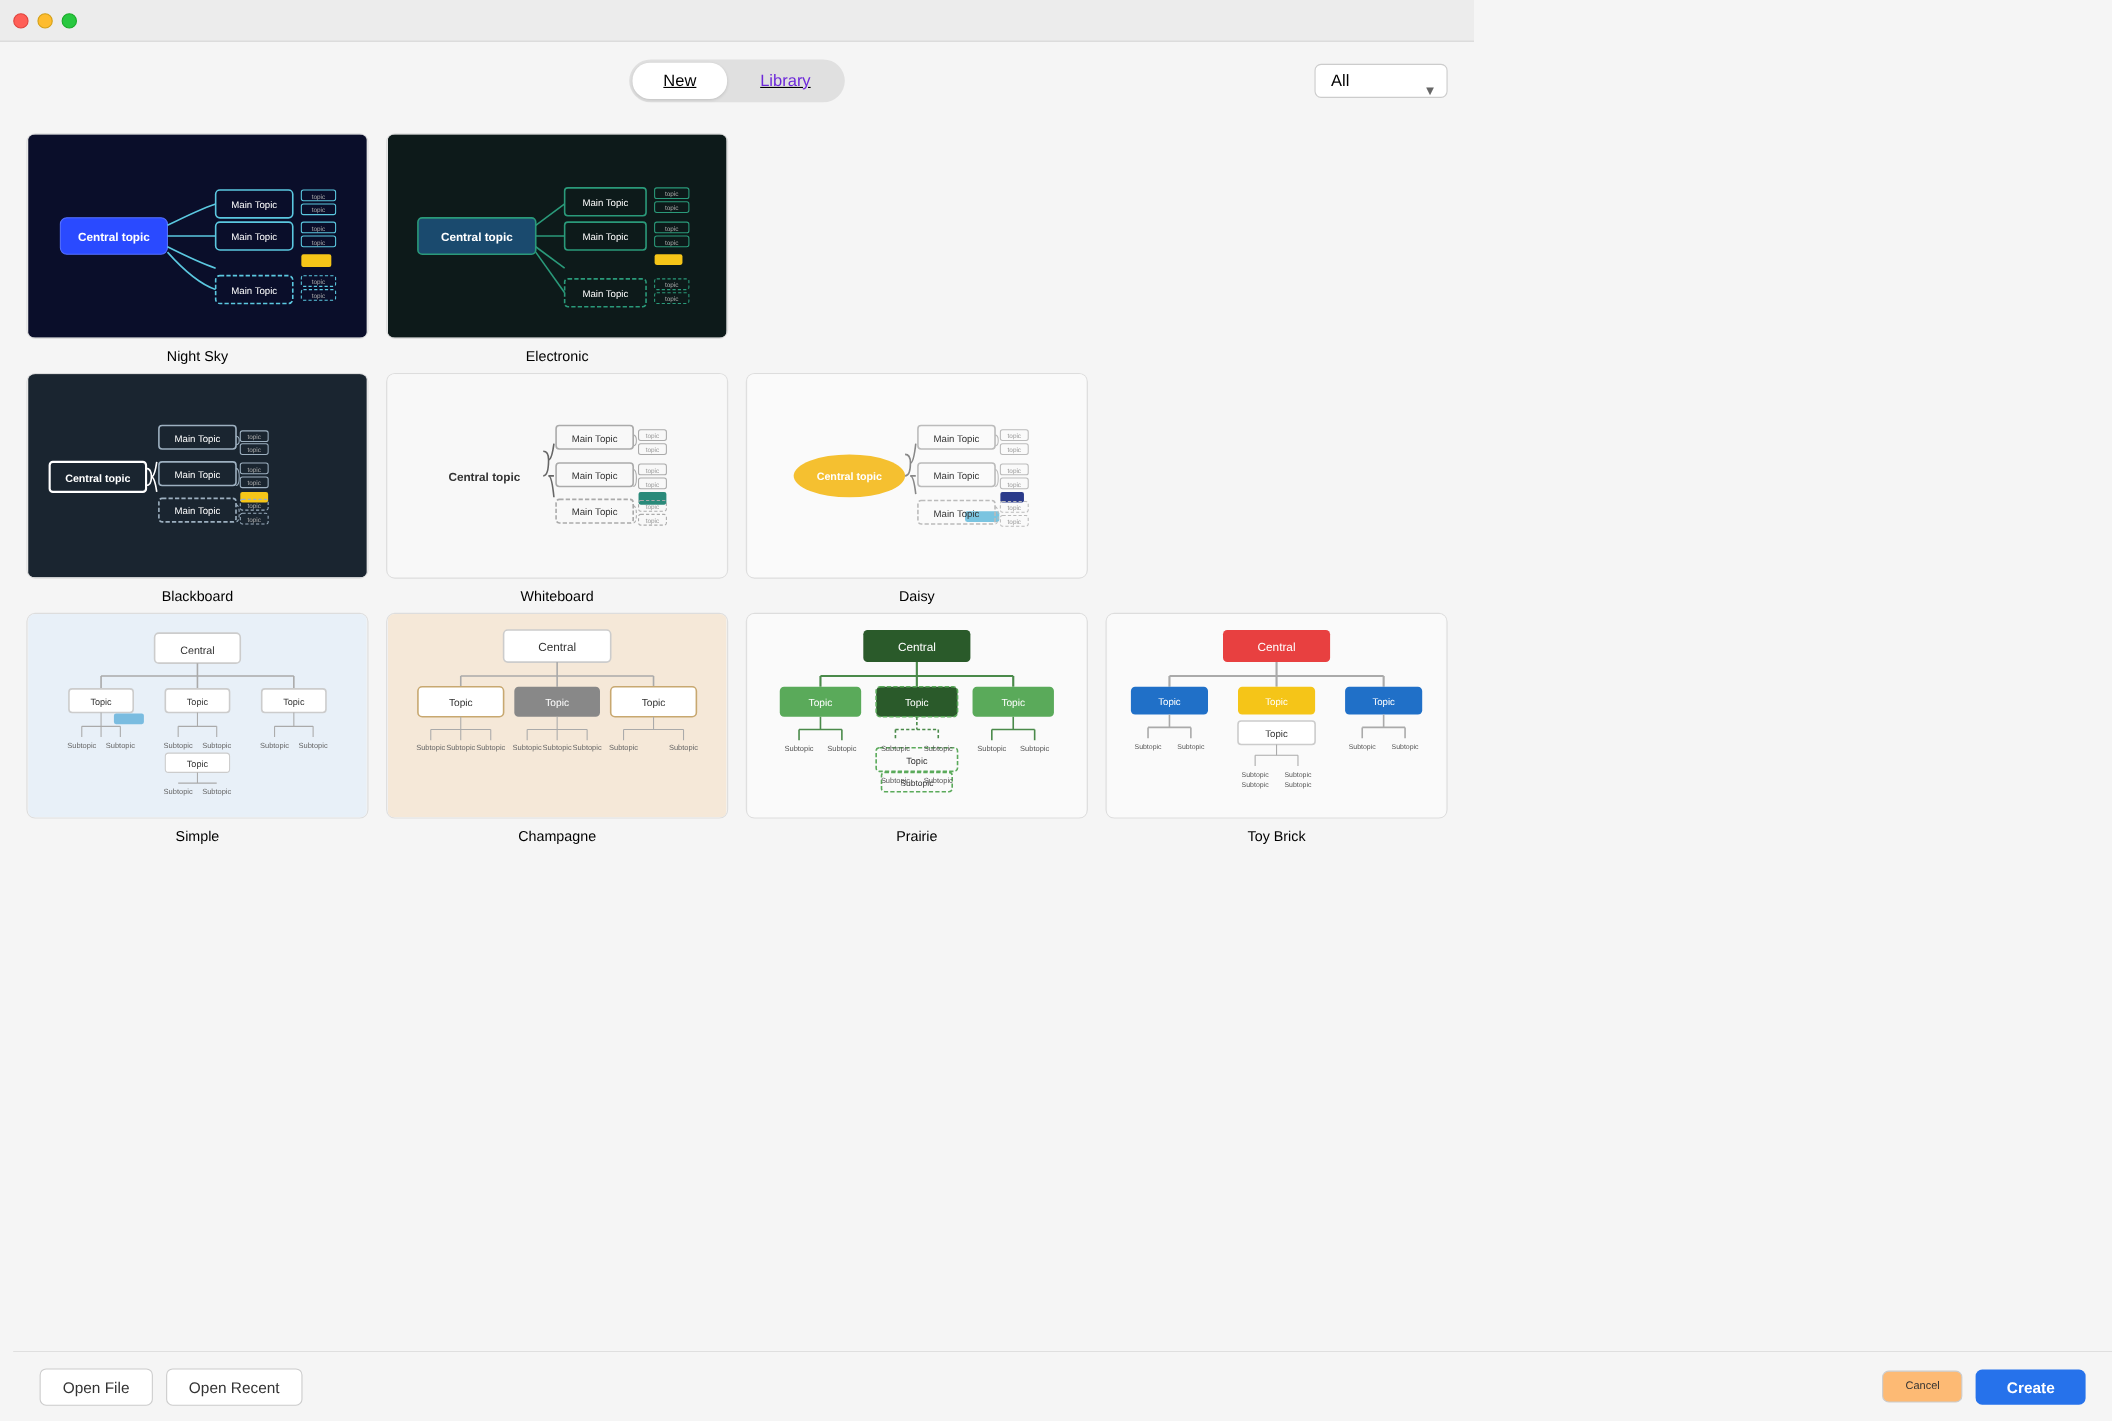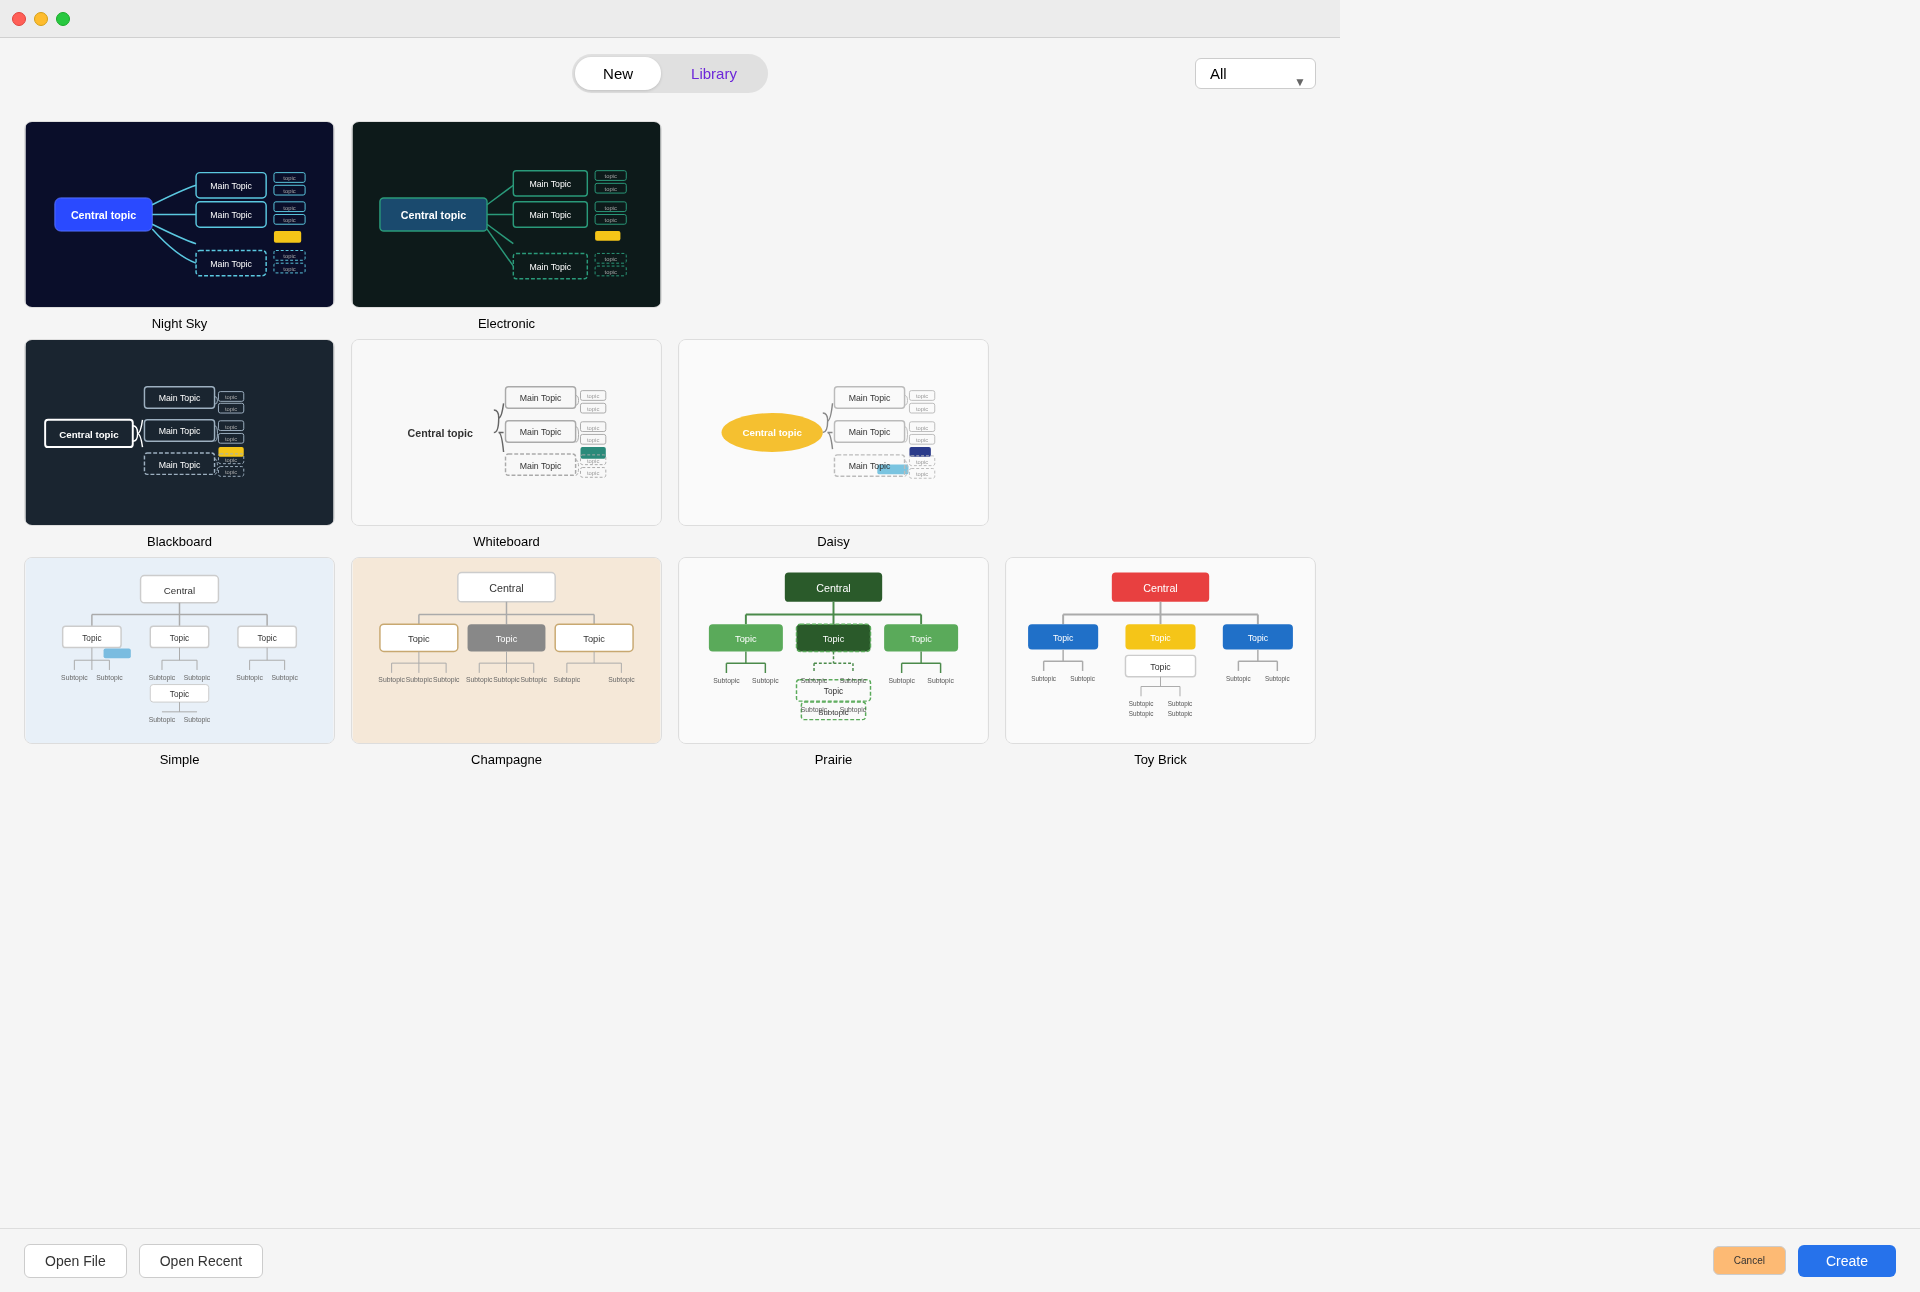--- a/index.html
+++ b/index.html
@@ -42,20 +42,21 @@
       gap: 0;
       position: relative;
       background: #f5f5f5;
     }
     .tab-group {
       display: flex;
       background: #e0e0e0;
       border-radius: 20px;
       padding: 3px;
       gap: 2px;
+      text-decoration: underline;
     }
     .tab-btn {
       padding: 8px 28px;
       border-radius: 16px;
       border: none;
       font-size: 15px;
       font-weight: 500;
       cursor: pointer;
       transition: background 0.2s;
     }
@@ -132,21 +133,21 @@
     .template-name {
       font-size: 13px;
       color: #000000;
       text-align: center;
     }
 
     
     .bottom-bar {
       position: fixed;
       bottom: 0;
-      left: 0;
+      left: 12px;
       right: 0;
       height: 64px;
       background: #f5f5f5;
       border-top: 1px solid #ddd;
       display: flex;
       align-items: center;
       padding: 0 24px;
       gap: 12px;
       margin-top: 30px;
     }
@@ -169,21 +170,21 @@
       cursor: pointer;
       color: #333;
     }
     .btn-create {
       padding: 8px 28px;
       border: none;
       border-radius: 6px;
       background: #2672eb;
       color: #fff;
       font-size: 14px;
-      font-weight: 400;
+      font-weight: 700;
       cursor: pointer;
     }
 
     
     svg text { font-family: -apple-system, BlinkMacSystemFont, sans-serif; }
 
     
     .content::-webkit-scrollbar { width: 8px; }
     .content::-webkit-scrollbar-thumb { background: #ccc; border-radius: 4px; }
     .content::-webkit-scrollbar-track { background: transparent; }

